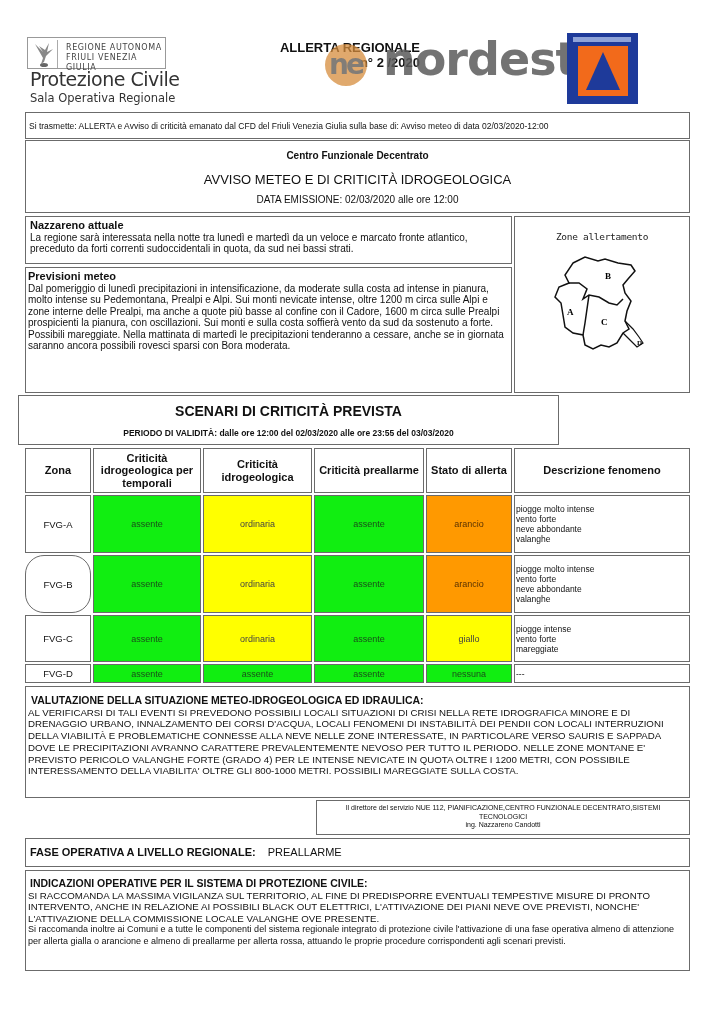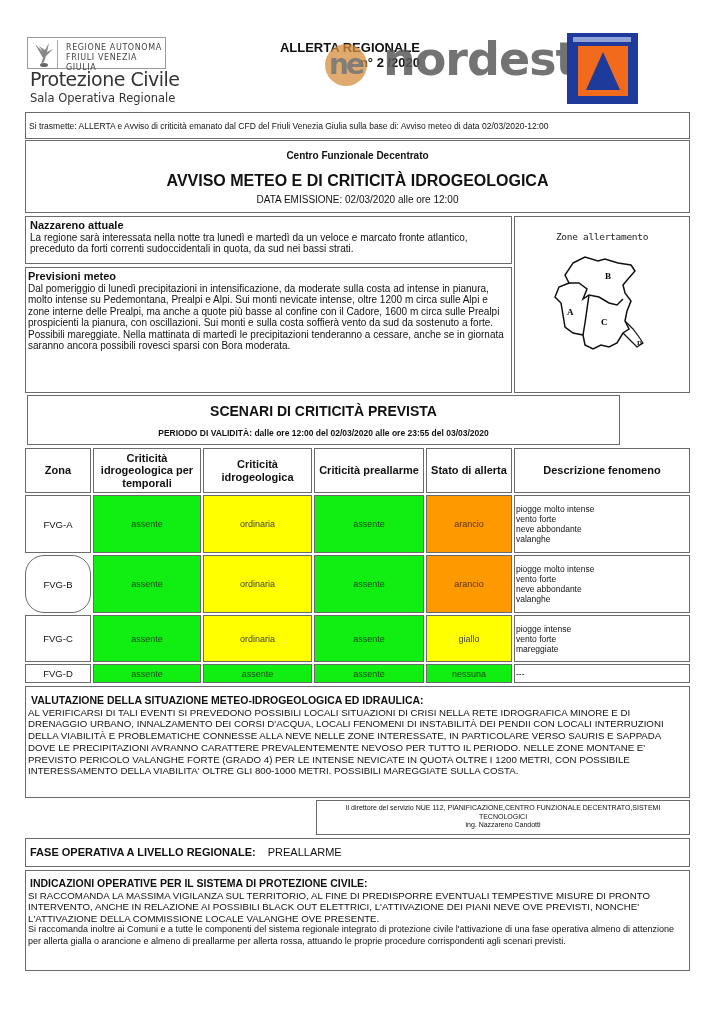--- a/index.html
+++ b/index.html
@@ -24,31 +24,31 @@
 
   #pc-logo { left:567px; top:33px; width:71px; height:71px; background:#1e3a9a; }
   #pc-logo .inner { position:absolute; left:11px; top:13px; width:50px; height:50px; background:#f26a1b; }
   #pc-logo .tri { position:absolute; left:8px; top:6px; width:0; height:0; border-left:17px solid transparent; border-right:17px solid transparent; border-bottom:38px solid #1e3a9a; }
   #pc-logo .top-strip { position:absolute; left:6px; top:4px; width:58px; height:5px; background:#8fa3d8; }
 
   
   #transmit { left:25px; top:112px; width:665px; height:27px; font-size:8.5px; padding:8px 0 0 3px; }
   #cfd { left:25px; top:140px; width:665px; height:73px; text-align:center; }
   #cfd .l1 { position:absolute; left:0; right:0; top:9px; font-weight:bold; font-size:10px; }
-  #cfd .l2 { position:absolute; left:0; right:0; top:31px; font-weight:bold; font-size:16px; }
+  #cfd .l2 { position:absolute; left:0; right:0; top:31px; font-weight:normal; font-size:13px; }
   #cfd .l3 { position:absolute; left:0; right:0; top:53px; font-size:10px; }
 
   #situazione { left:25px; top:216px; width:487px; height:48px; font-size:10px; line-height:11.5px; padding:3px 4px 0 4px; }
   #previsioni { left:25px; top:267px; width:487px; height:126px; font-size:10px; line-height:11.5px; padding:3px 4px 0 2px; }
   .sec-title { font-weight:bold; font-size:11px; }
   #zone-box { left:514px; top:216px; width:176px; height:177px; }
   #zone-title { position:absolute; left:0; right:0; top:14px; text-align:center; font-size:9.5px; font-family:"DejaVu Sans Mono", monospace; letter-spacing:-0.3px; color:#222; }
   #zone-map { position:absolute; left:28px; top:36px; width:120px; height:110px; }
 
-  #scenari { left:27px; top:395px; width:593px; height:50px; text-align:center; }
+  #scenari { left:18px; top:395px; width:541px; height:50px; text-align:center; }
   #scenari .t { position:absolute; left:0; right:0; top:7px; font-weight:bold; font-size:14px; }
   #scenari .p { position:absolute; left:0; right:0; top:32px; font-weight:bold; font-size:8.5px; }
 
   
   .cell { position:absolute; box-sizing:border-box; border:1.5px solid #6b6b6b; display:flex; align-items:center; justify-content:center; text-align:center; font-size:9px; }
   .hcell { font-weight:bold; font-size:11px; line-height:12.5px; background:#fff; }
   .green { background:#11ee11; color:#1a4d1a; }
   .yellow { background:#ffff00; color:#444; }
   .orange { background:#ff9900; color:#5a3300; }
   .white { background:#fff; }

